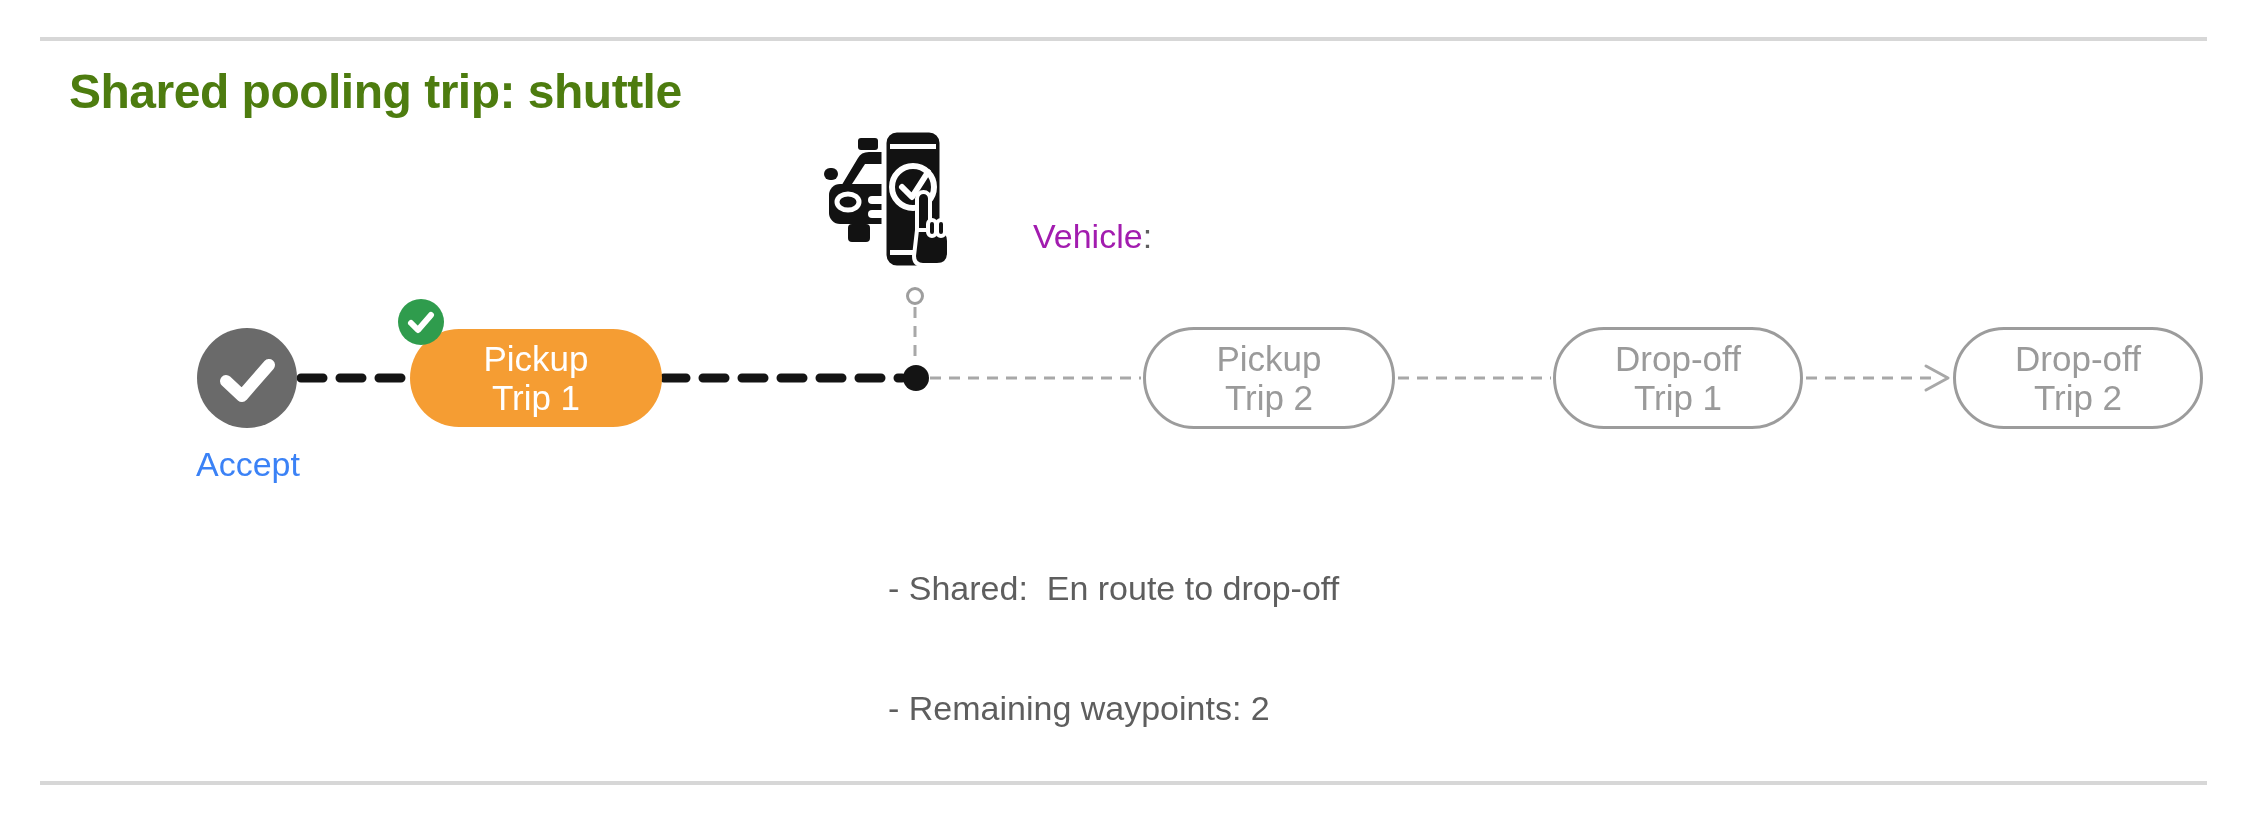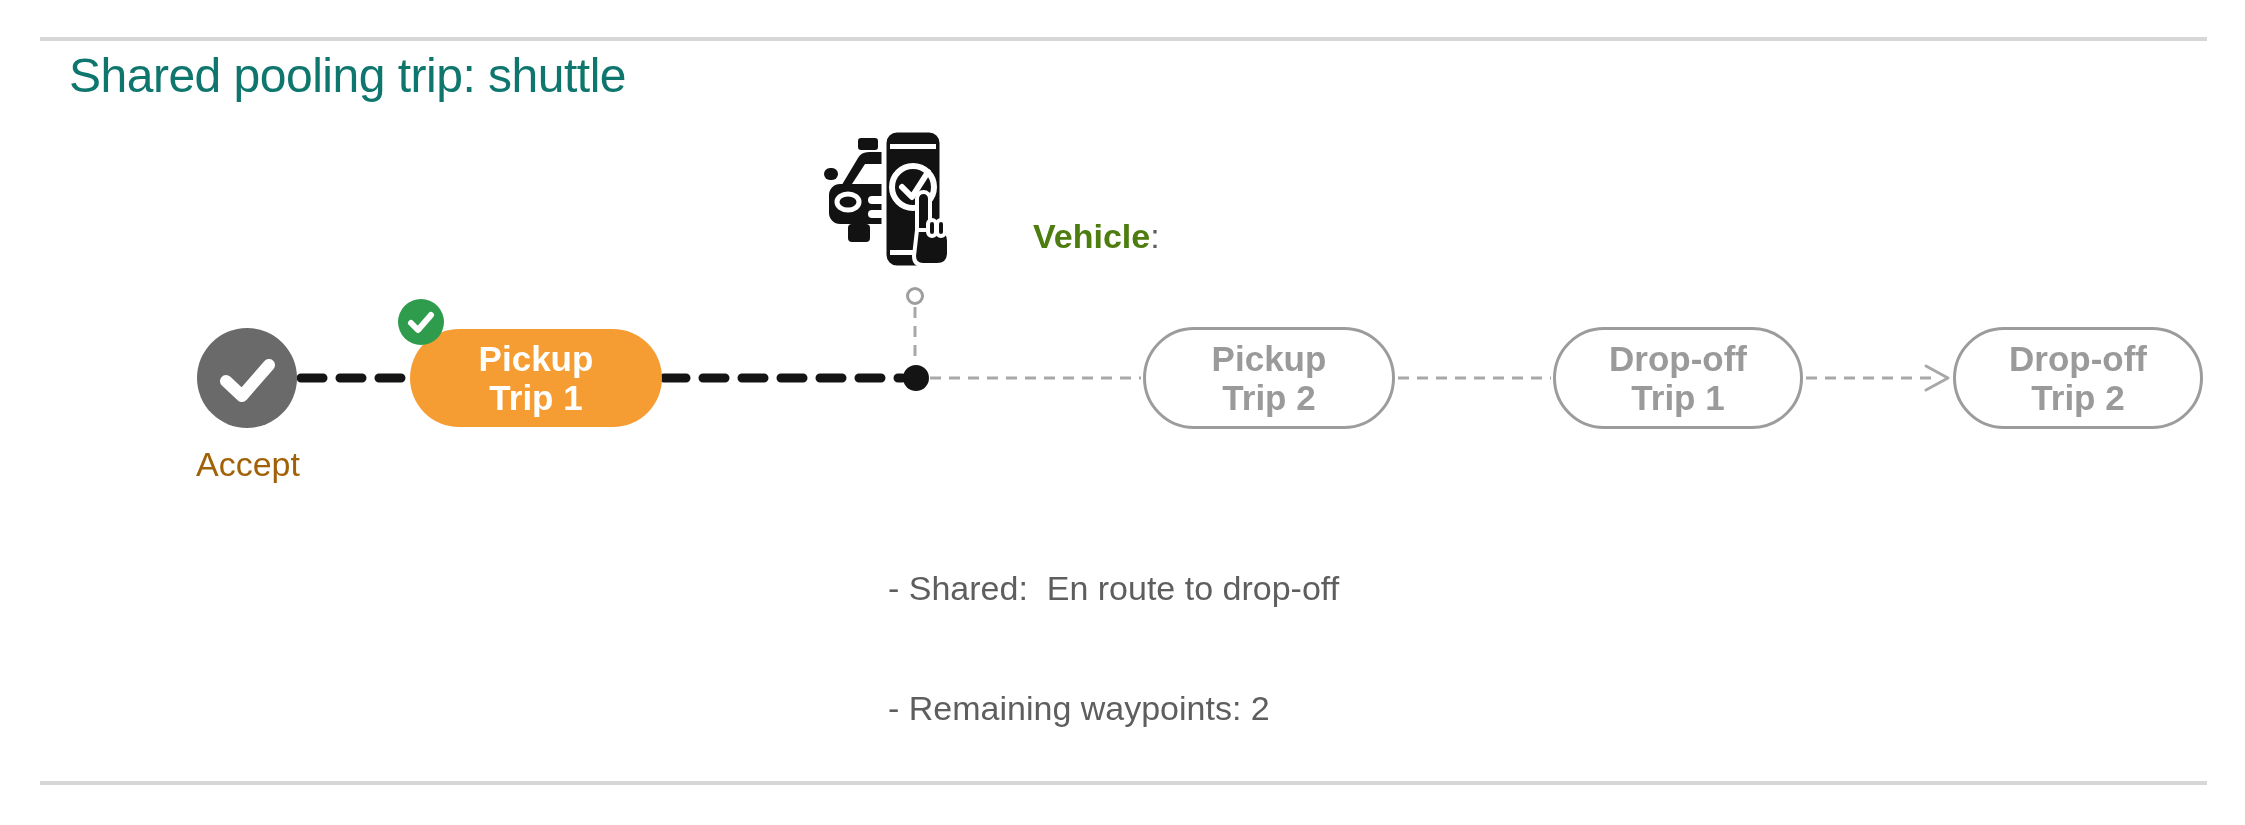--- a/index.html
+++ b/index.html
@@ -5,60 +5,60 @@
   html,body { margin:0; padding:0; background:#ffffff; }
   .canvas {
     position:relative; width:2245px; height:825px; background:#ffffff;
     font-family:"Liberation Sans", sans-serif; overflow:hidden;
   }
   .rule { position:absolute; left:40px; width:2167px; height:4px; background:#D7D7D7; }
   .rule.top { top:37px; }
   .rule.bottom { top:781px; }
 
   .title {
-    position:absolute; left:69px; top:48px;
-    font-size:48px; font-weight:400; color:#0f766e; letter-spacing:-0.5px;
+    position:absolute; left:69px; top:64px;
+    font-size:48px; font-weight:700; color:#4d7c0f; letter-spacing:-0.5px;
     white-space:nowrap;
   }
 
   
   .connectors { position:absolute; left:0; top:0; pointer-events:none; }
   .dash-heavy { stroke:#141414; stroke-width:9; stroke-dasharray:22 17; stroke-linecap:round; }
   .dash-thin  { stroke:#A8A8A8; stroke-width:3; stroke-dasharray:11 8; }
 
   
   .start-circle {
     position:absolute; left:197px; top:328px; width:100px; height:100px;
     border-radius:50%; background:#6A6A6A;
     display:flex; align-items:center; justify-content:center;
   }
   .start-label {
     position:absolute; left:98px; top:444px; width:300px; text-align:center;
-    font-size:34px; line-height:40px; color:#a16207;
+    font-size:34px; line-height:40px; color:#3b82f6;
   }
 
   
   .pill {
     position:absolute; border-radius:52px;
     display:flex; flex-direction:column; align-items:center; justify-content:center;
-    text-align:center; font-weight:700; font-size:35px; line-height:39px;
+    text-align:center; font-weight:400; font-size:35px; line-height:39px;
     white-space:nowrap;
   }
   .pill.active  { top:329px; height:98px; background:#F59D33; color:#FFFFFF; z-index:2; }
   .pill.pending { top:327px; height:96px; background:#FFFFFF; border:3px solid #9C9C9C; color:#9A9A9A; }
 
   .badge {
     position:absolute; left:398px; top:299px; width:46px; height:46px;
     border-radius:50%; background:#2F9C4D; z-index:3;
     display:flex; align-items:center; justify-content:center;
   }
 
   
   .info { position:absolute; font-size:34px; line-height:40px; color:#5E5E5E; white-space:pre; }
-  .info .hd { font-weight:700; color:#4d7c0f; }
+  .info .hd { font-weight:400; color:#a21caf; }
   .info-vehicle { left:1033px; top:136px; }
   .info-trips   { left:888px;  top:488px; }
 
   .vehicle-icon { position:absolute; left:824px; top:124px; }
 </style>
 </head>
 <body>
 
 <div class="canvas">
 

